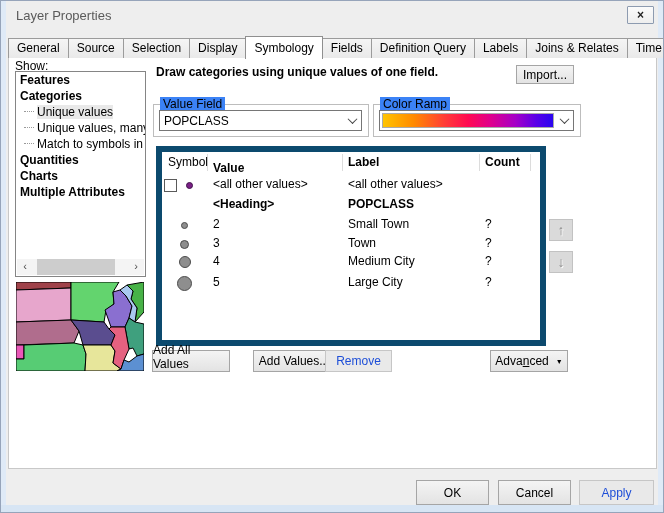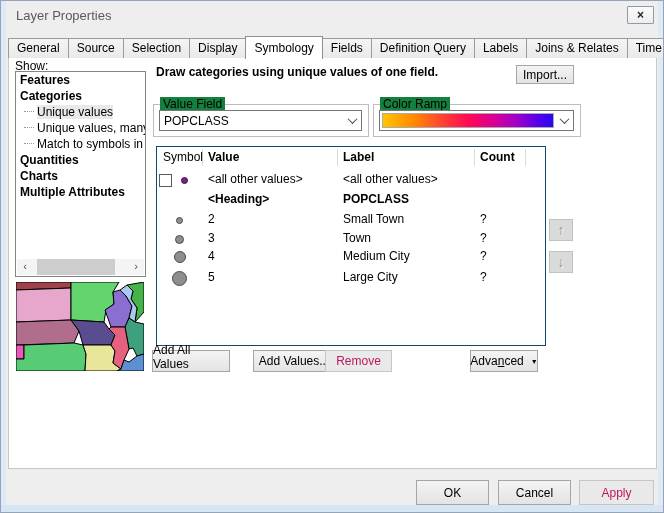--- a/index.html
+++ b/index.html
@@ -27,33 +27,33 @@
   .tree-item .lbl.sel{background:#e9e9e9;}
   .hscroll{position:absolute;left:1px;right:1px;bottom:1px;height:16px;background:#f4f4f4;}
   .hs-arrow{position:absolute;top:0;width:16px;height:16px;text-align:center;line-height:15px;color:#4f4f4f;font-size:11px;}
   .hs-arrow.left{left:0;}
   .hs-arrow.right{right:0;}
   .hs-thumb{position:absolute;left:20px;top:0;width:78px;height:16px;background:#cdcdcd;}
   .map{position:absolute;left:7px;top:224px;width:128px;height:89px;}
   
   .desc{position:absolute;left:147px;top:7px;font-weight:bold;font-size:12px;}
   .btn{display:flex;align-items:center;justify-content:center;border:1px solid #a5a5a5;background:linear-gradient(#f4f4f4,#e3e3e3);font-size:12px;color:#000;}
-  .btn.disabled{color:#be185d;border-color:#c6c6c6;background:#e9e9e9;}
+  .btn.disabled{color:#1d4ed8;border-color:#c6c6c6;background:#e9e9e9;}
   .import-btn{position:absolute;left:507px;top:7px;width:58px;height:19px;}
   .groupbox{position:absolute;border:1px solid #bdbdbd;}
-  .gb-label{position:absolute;top:-8px;left:6px;background:#15803d;padding:0 3px;font-size:12px;white-space:nowrap;}
+  .gb-label{position:absolute;top:-8px;left:6px;background:#3b82f6;padding:0 3px;font-size:12px;white-space:nowrap;}
   .gb-vf{left:144px;top:46px;width:216px;height:33px;}
   .gb-cr{left:364px;top:46px;width:208px;height:33px;}
   .combo{position:absolute;left:5px;right:6px;top:5px;height:21px;border:1px solid #767676;background:#fff;display:flex;align-items:center;}
   .combo-text{flex:1;padding-left:4px;font-size:12px;white-space:nowrap;overflow:hidden;}
   .chev{width:18px;display:flex;align-items:center;justify-content:center;}
   .chev i{display:block;width:7px;height:7px;border-right:1.6px solid #444;border-bottom:1.6px solid #444;transform:rotate(45deg) translate(-1px,-1px);}
   .ramp-fill{flex:1;height:15px;margin:2px 1px 2px 2px;border:1px solid #aaa;}
   
-  .cat-table{position:absolute;left:147px;top:88px;width:390px;height:200px;border:1px solid #0c4a6e;background:#fff;}
+  .cat-table{position:absolute;left:147px;top:88px;width:390px;height:200px;border:6px solid #0c4a6e;background:#fff;}
   .vsep{position:absolute;top:2px;height:17px;width:1px;background:#dcdcdc;}
   .th{position:absolute;top:3px;font-size:12px;}
   .th.b{font-weight:bold;}
   .trow{position:absolute;left:0;right:0;height:18px;line-height:17px;text-decoration:underline;}
   .cell{position:absolute;top:0;white-space:nowrap;font-size:12px;}
   .c-sym{left:0;width:45px;display:flex;align-items:center;height:100%;}
   .c-val{left:51px;}
   .c-lab{left:186px;}
   .c-cnt{left:323px;}
   .bold{font-weight:bold;}
@@ -65,21 +65,21 @@
   .dot.x{width:15px;height:15px;}
   .cbox{display:inline-block;width:13px;height:13px;border:1px solid #5a5a5a;background:#fff;margin-left:2px;margin-right:9px;}
   .updown{position:absolute;width:24px;height:22px;background:#dadada;border:1px solid #c2c2c2;text-align:center;line-height:20px;font-weight:bold;font-size:14px;color:#8f8f8f;text-shadow:1px 1px 0 #ffffff;}
   .ud-up{left:540px;top:161px;}
   .ud-down{left:540px;top:193px;}
   .act{position:absolute;top:292px;height:22px;}
   .a1{left:143px;width:78px;align-items:flex-end;}
   .a2{left:244px;width:82px;}
   .a3{left:316px;width:67px;}
   .a4{left:396px;width:77px;}
-  .a5{left:461px;width:68px;}
+  .a5{left:481px;width:78px;}
   .adv-arrow{font-size:7px;margin-left:7px;color:#000;}
   .acckey{text-decoration:underline;}
   
   .dlg-btn{position:absolute;top:479px;height:25px;}
   .ok{left:415px;width:73px;}
   .cancel{left:497px;width:73px;}
   .apply{left:578px;width:75px;}
 </style>
 </head>
 <body>
@@ -174,21 +174,21 @@
           </span>
       </div>
     </div>
 
     <div class="cat-table">
       <div class="vsep" style="left:45px;"></div>
       <div class="vsep" style="left:180px;"></div>
       <div class="vsep" style="left:317px;"></div>
       <div class="vsep" style="left:368px;"></div>
       <div class="th" style="left:6px;">Symbol</div>
-      <div class="th b" style="left:51px;">Value</div>
+      <div class="th b" style="left:51px;margin-top:6px;">Value</div>
       <div class="th b" style="left:186px;">Label</div>
       <div class="th b" style="left:323px;">Count</div>
 
       <div class="trow" style="top:24px;">
         <span class="cell c-sym">
             <span class="cbox"></span>
             <span class="dot purple"></span>
           </span>
         <span class="cell c-val">&lt;all other values&gt;</span>
         <span class="cell c-lab">&lt;all other values&gt;</span>

